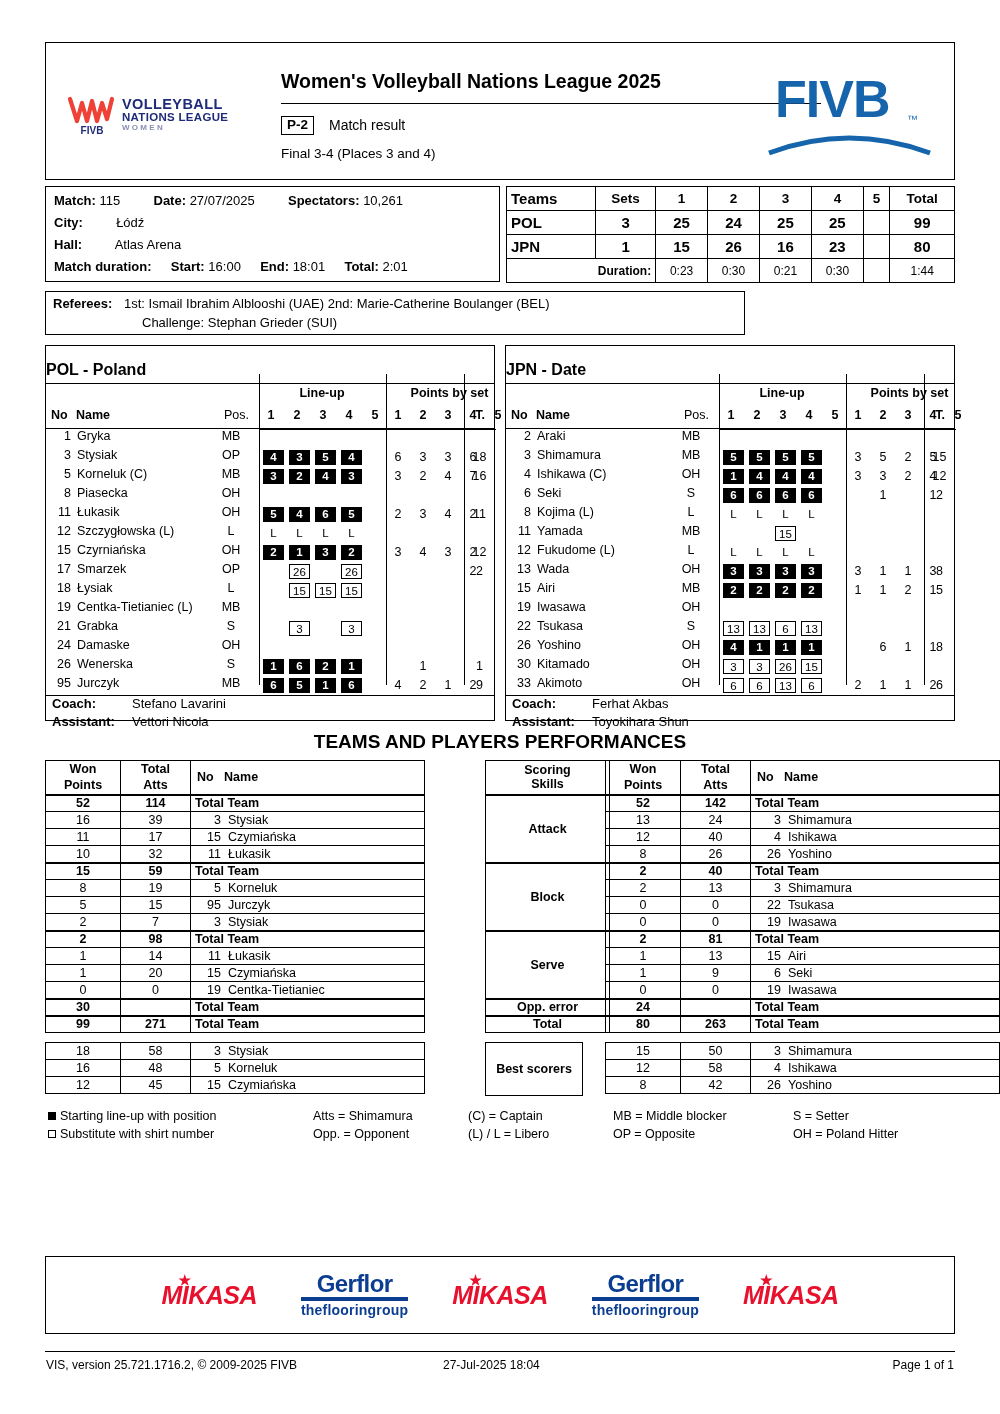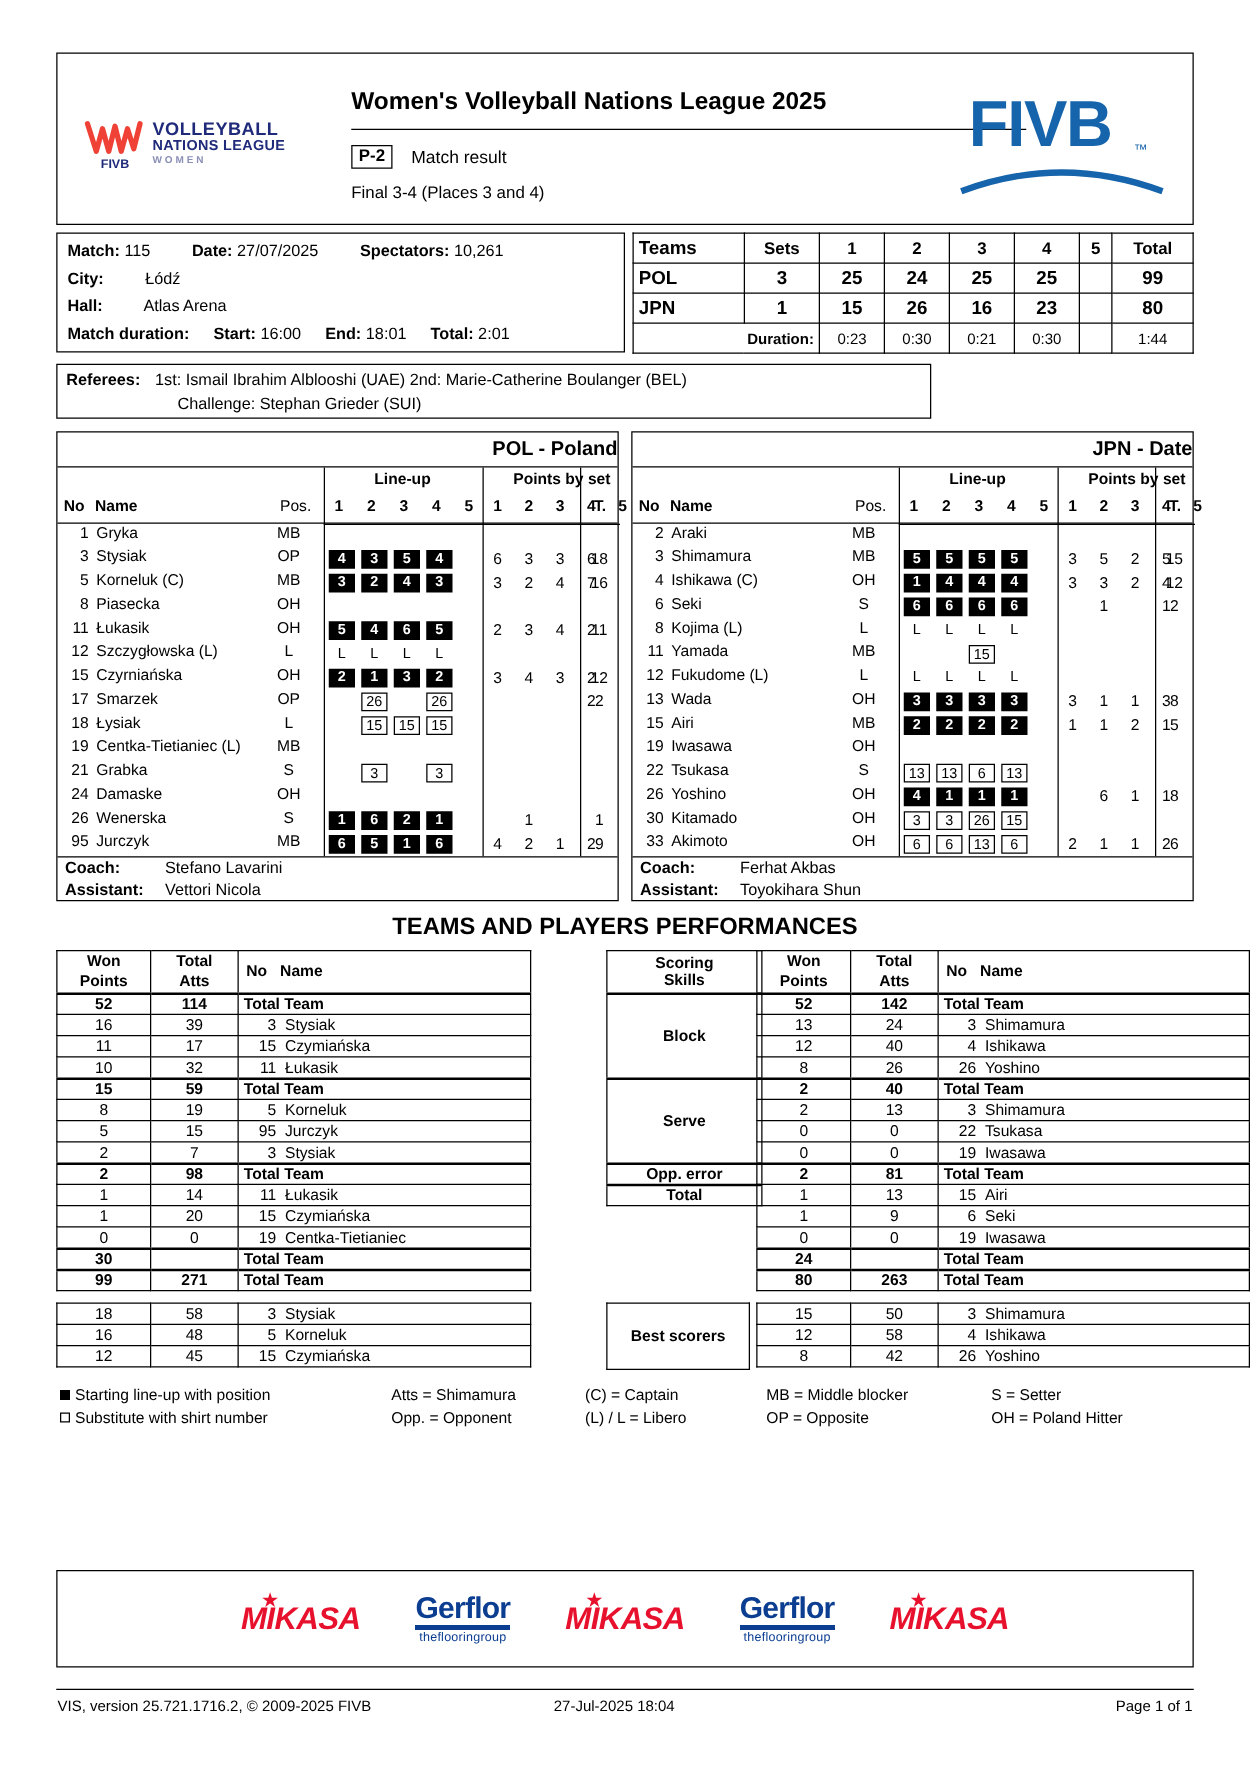--- a/index.html
+++ b/index.html
@@ -60,21 +60,21 @@
   
   .refs { position:absolute; left:45px; top:291px; width:700px; height:44px; }
   .refs .rl { position:absolute; left:7px; top:4px; font-size:13px; font-weight:bold; }
   .refs .r1 { position:absolute; left:78px; top:4px; font-size:13px; }
   .refs .r2 { position:absolute; left:96px; top:23px; font-size:13px; }
 
   
   .team { position:absolute; top:345px; width:450px; height:376px; }
   .team.pol { left:45px; }
   .team.jpn { left:505px; }
-  .team-title { height:28px; line-height:28px; text-align:right; font-size:16px; font-weight:bold; border-bottom:1.5px solid #000; }
+  .team-title { height:28px; line-height:28px; text-align:left; font-size:16px; font-weight:bold; border-bottom:1.5px solid #000;margin-top:10px; }
 
   .thead { position:relative; height:45px; border-bottom:1.2px solid #000; }
   .thead .lu-lbl { position:absolute; left:216px; top:2px; width:120px; text-align:center; font-size:12.5px; font-weight:bold; }
   .thead .pbs-lbl { position:absolute; left:346px; top:2px; width:115px; text-align:center; font-size:12.5px; font-weight:bold; }
   .thead .no-lbl { position:absolute; left:5px; top:24px; font-size:12.5px; font-weight:bold; }
   .thead .name-lbl { position:absolute; left:30px; top:24px; font-size:12.5px; font-weight:bold; }
   .thead .pos-lbl { position:absolute; left:178px; top:24px; font-size:12.5px; font-weight:normal; }
   .thead .num { position:absolute; top:24px; width:16px; text-align:center; font-size:12.5px; font-weight:bold; }
   .thead .t-lbl { position:absolute; left:424px; top:24px; width:20px; text-align:center; font-size:12.5px; font-weight:bold; }
   .vline { position:absolute; top:28px; width:0; border-left:1.2px solid #000; height:311px; }
@@ -118,39 +118,39 @@
   .pf .hd { font-weight:bold; text-align:center; height:34px; line-height:16px; }
   .pf .tt { font-weight:bold; }
   .pf .nmno { display:inline-block; width:26px; text-align:right; }
   .pf .nmtx { display:inline-block; margin-left:7px; }
   .pf .thick-top td { border-top:2.2px solid #000; }
   .pf .skill { text-align:center; font-weight:bold; vertical-align:middle; }
 
   
   .best { position:absolute; left:45px; top:1042px; width:910px; height:58px; }
   .best-l { position:absolute; left:0; top:0; width:380px; }
-  .best-m { position:absolute; left:440px; top:0; width:115px; }
+  .best-m { position:absolute; left:440px; top:0; width:98px; }
   .best-r { position:absolute; left:560px; top:0; width:395px; }
 
   
   .legend { position:absolute; left:48px; top:1108px; width:910px; font-size:12.5px; line-height:17px; }
   .legend .lrow { position:relative; height:18px; }
   .lg { position:absolute; }
   .sq-f { display:inline-block; width:8px; height:8px; background:#000; margin-right:4px; }
   .sq-o { display:inline-block; width:8px; height:8px; border:1.2px solid #000; background:#fff; margin-right:4px; }
 
   
   .sponsors { position:absolute; left:45px; top:1256px; width:910px; height:78px; }
   .sp-inner { position:absolute; left:0; top:0; width:100%; height:100%; display:flex; align-items:center; justify-content:center; gap:44px; }
   .mikasa { font-family:"Liberation Sans", sans-serif; font-weight:bold; font-style:italic; font-size:25px; color:#e8112d; letter-spacing:-0.5px; position:relative; }
   .mikasa .star { position:absolute; left:17px; top:-9px; color:#e8112d; font-size:14px; font-style:normal; }
   .gerflor { text-align:center; position:relative; }
   .gerflor .g1 { font-weight:bold; font-size:24px; color:#0b3d91; letter-spacing:-0.6px; line-height:1; }
   .gerflor .gbar { width:100%; height:4px; background:#0b3d91; margin-top:1px; }
-  .gerflor .g2 { font-size:10px; font-weight:normal; color:#0b3d91; letter-spacing:0.2px; margin-top:1px; }
+  .gerflor .g2 { font-size:14px; font-weight:bold; color:#0b3d91; letter-spacing:0.2px; margin-top:1px; }
 
   
   .foot-rule { position:absolute; left:45px; top:1351px; width:910px; border-top:1.4px solid #000; }
   .foot { position:absolute; top:1358px; font-size:12px; }
   .foot.l { left:46px; }
   .foot.c { left:443px; }
   .foot.r { right:46px; }
 </style>
 </head>
 <body>
@@ -712,20 +712,23 @@
           </tbody>
         </table>
       </div>
     <div class="pf-mid" id="pf-mid">
         <table class="pf" style="width:100%">
           <tbody>
             <tr>
               <td class="skill" style="height:34px">Scoring<br>Skills</td>
             </tr>
             <tr class="thick-top">
+              <td class="skill" style="height:68px">Attack</td>
+            </tr>
+            <tr class="thick-top">
               <td class="skill" style="height:68px">Block</td>
             </tr>
             <tr class="thick-top">
               <td class="skill" style="height:68px">Serve</td>
             </tr>
             <tr class="thick-top">
               <td class="skill">Opp. error</td>
             </tr>
             <tr class="thick-top">
               <td class="skill">Total</td>

